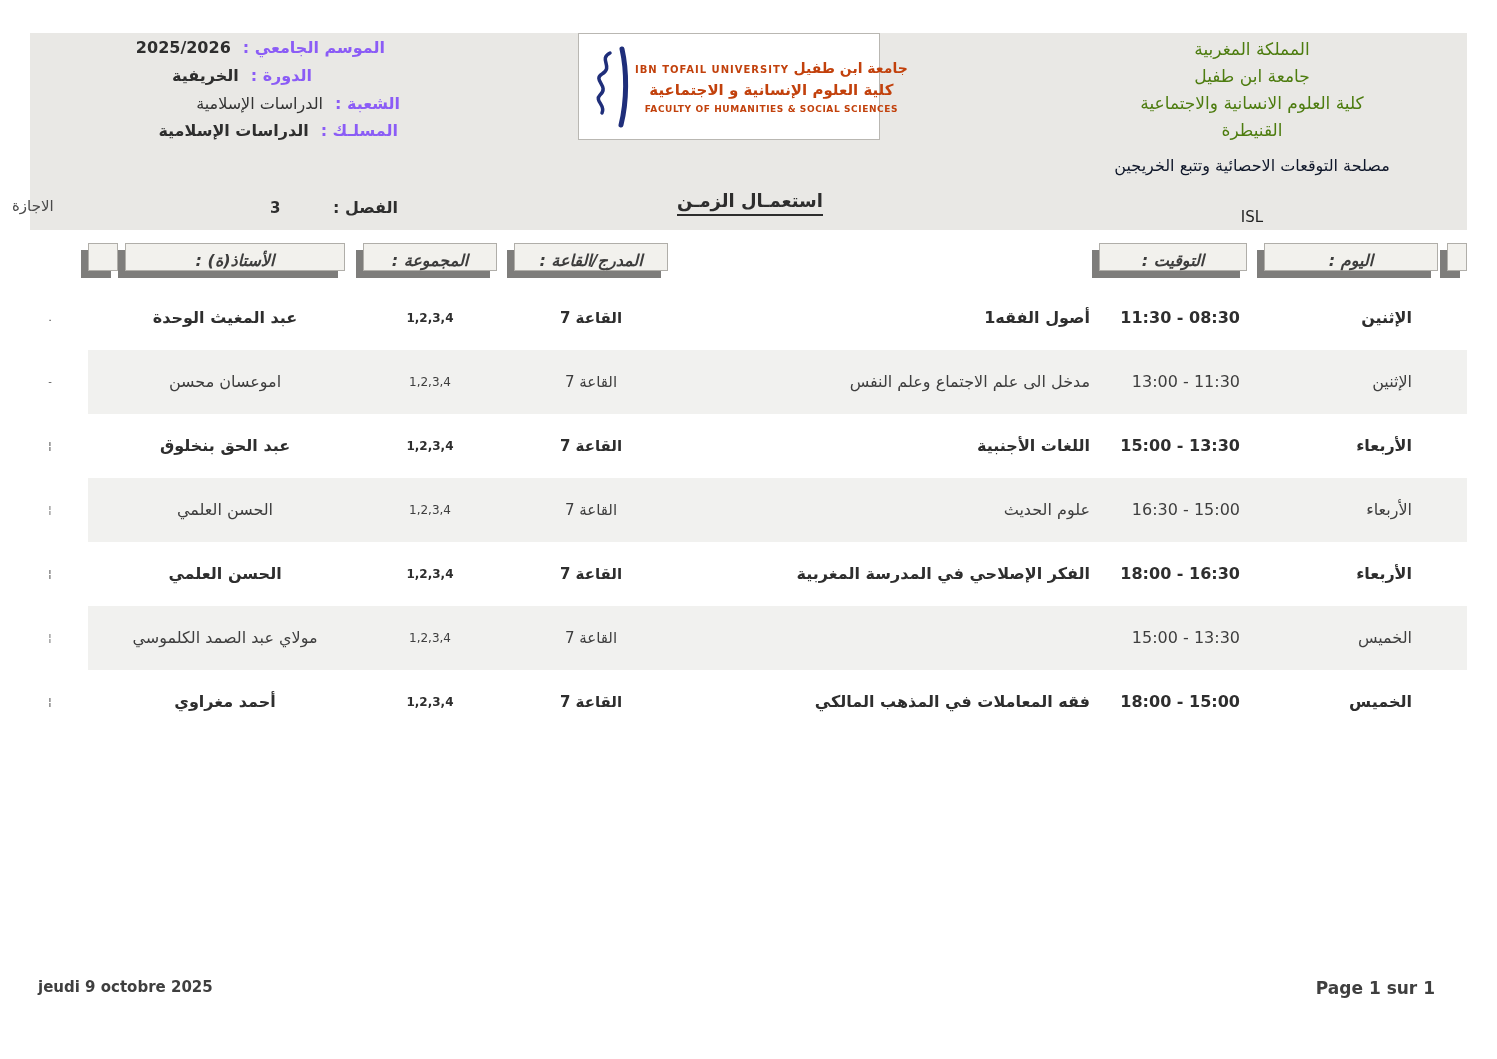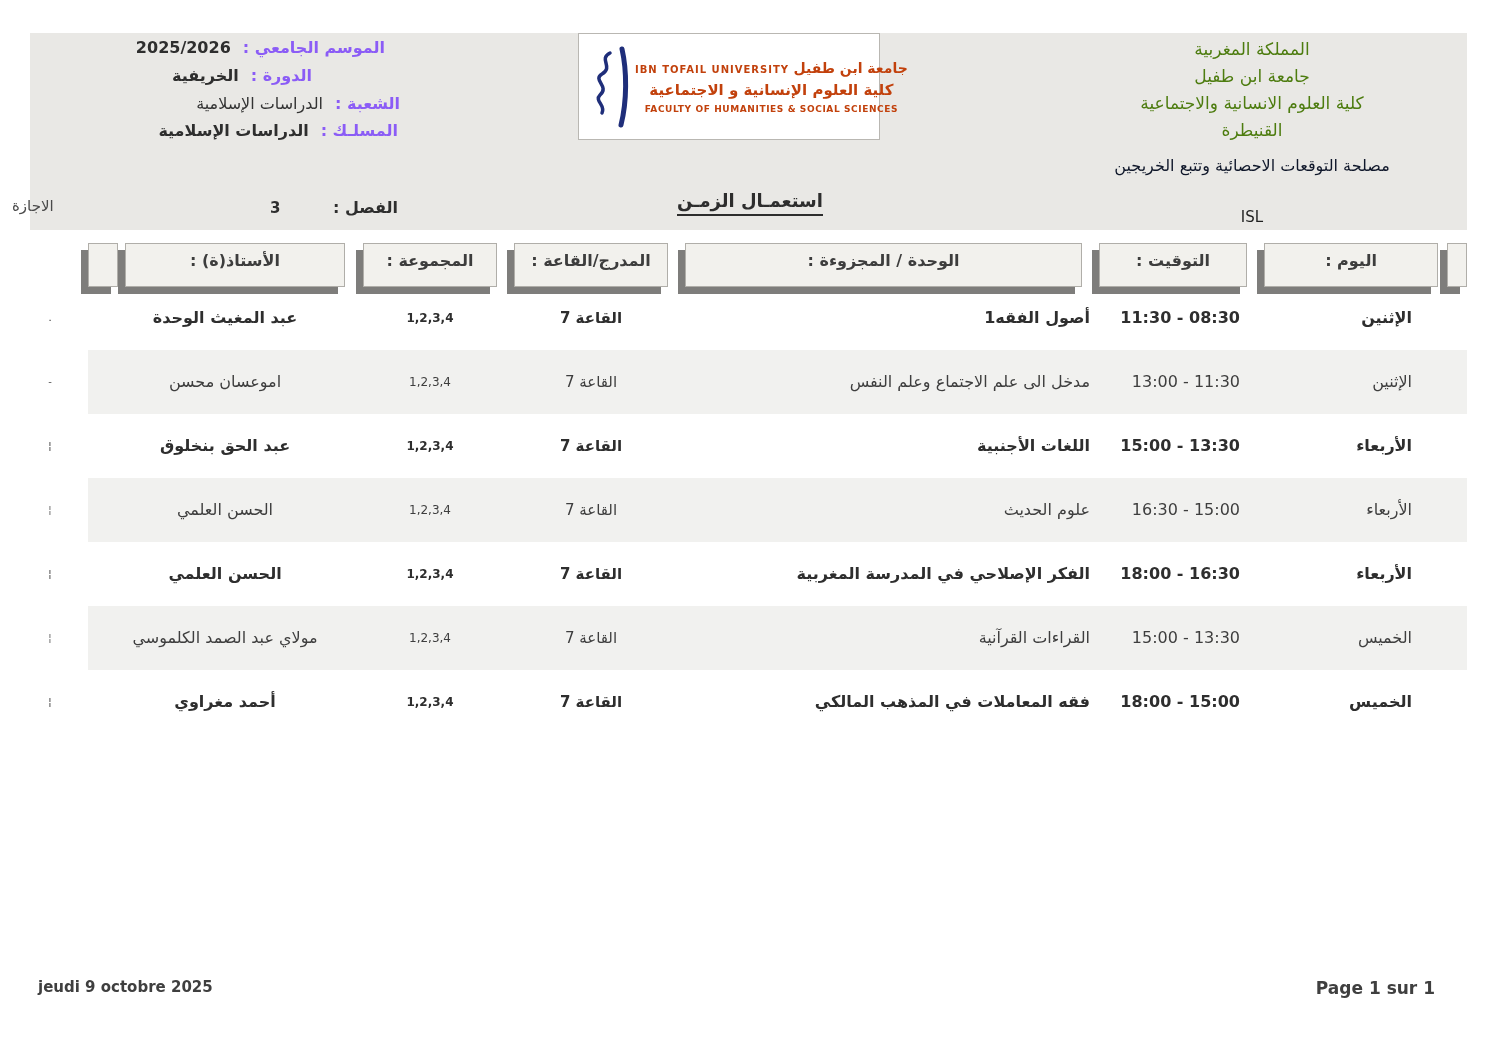--- a/index.html
+++ b/index.html
@@ -39,23 +39,23 @@
     position:absolute;left:635px;top:190px;width:230px;text-align:center;direction:rtl;
     font-size:18px;font-weight:bold;color:#2d2d2d;
   }
   .doc-title span{border-bottom:2px solid #2d2d2d;padding-bottom:3px;}
   .semester{position:absolute;left:270px;top:198px;width:128px;direction:rtl;display:flex;justify-content:space-between;align-items:center;}
   .semester .lbl{font-weight:bold;font-size:16px;color:#2e2e2e;}
   .semester .val{font-weight:bold;font-size:15px;color:#2e2e2e;}
   .degree{position:absolute;left:12px;top:197px;font-size:15px;color:#4a4a4a;direction:rtl;}
   
   .hbox{
-    position:absolute;top:243px;height:44px;box-sizing:border-box;
+    position:absolute;top:243px;height:28px;box-sizing:border-box;
     background:#f2f1ed;border:1px solid #b0aea9;box-shadow:-7px 7px 0 0 #7e7d7b;
-    text-align:center;line-height:33px;font-weight:bold;font-size:16px;color:#3d3d3d;direction:rtl;white-space:nowrap;
+    text-align:center;line-height:33px;font-weight:bold;font-size:16px;color:#3d3d3d;direction:rtl;white-space:nowrap;font-style:italic;
   }
   #h-blank-l{left:88px;width:30px;}
   #h-teacher{left:125px;width:220px;}
   #h-group{left:363px;width:134px;}
   #h-room{left:514px;width:154px;}
   #h-unit{left:685px;width:397px;}
   #h-time{left:1099px;width:148px;}
   #h-day{left:1264px;width:174px;}
   #h-blank-r{left:1447px;width:20px;}
   
@@ -131,21 +131,20 @@
   <div class="semester">
     <span class="lbl">الفصل :</span>
     <span class="val">3</span>
   </div>
   <div class="degree">الاجازة</div>
 
   <div class="hbox" id="h-blank-l"></div>
   <div class="hbox" id="h-teacher">الأستاذ(ة) :</div>
   <div class="hbox" id="h-group">المجموعة :</div>
   <div class="hbox" id="h-room">المدرج/القاعة :</div>
-  <div class="hbox" id="h-unit">الوحدة / المجزوءة :</div>
   <div class="hbox" id="h-time">التوقيت :</div>
   <div class="hbox" id="h-day">اليوم :</div>
   <div class="hbox" id="h-blank-r"></div>
 
   <div class="rows">
 
     <div class="row emph">
       <div class="cell c-day">الإثنين</div>
       <div class="cell c-time">08:30 - 11:30</div>
       <div class="cell c-subject">أصول الفقه1</div>
@@ -191,21 +190,20 @@
       <div class="cell c-subject">الفكر الإصلاحي في المدرسة المغربية</div>
       <div class="cell c-room">القاعة 7</div>
       <div class="cell c-group">1,2,3,4</div>
       <div class="cell c-teacher">الحسن العلمي</div>
       <div class="cell c-edge">¦</div>
     </div>
 
     <div class="row">
       <div class="cell c-day">الخميس</div>
       <div class="cell c-time">13:30 - 15:00</div>
-      <div class="cell c-subject">القراءات القرآنية</div>
       <div class="cell c-room">القاعة 7</div>
       <div class="cell c-group">1,2,3,4</div>
       <div class="cell c-teacher">مولاي عبد الصمد الكلموسي</div>
       <div class="cell c-edge">¦</div>
     </div>
 
     <div class="row emph">
       <div class="cell c-day">الخميس</div>
       <div class="cell c-time">15:00 - 18:00</div>
       <div class="cell c-subject">فقه المعاملات في المذهب المالكي</div>

